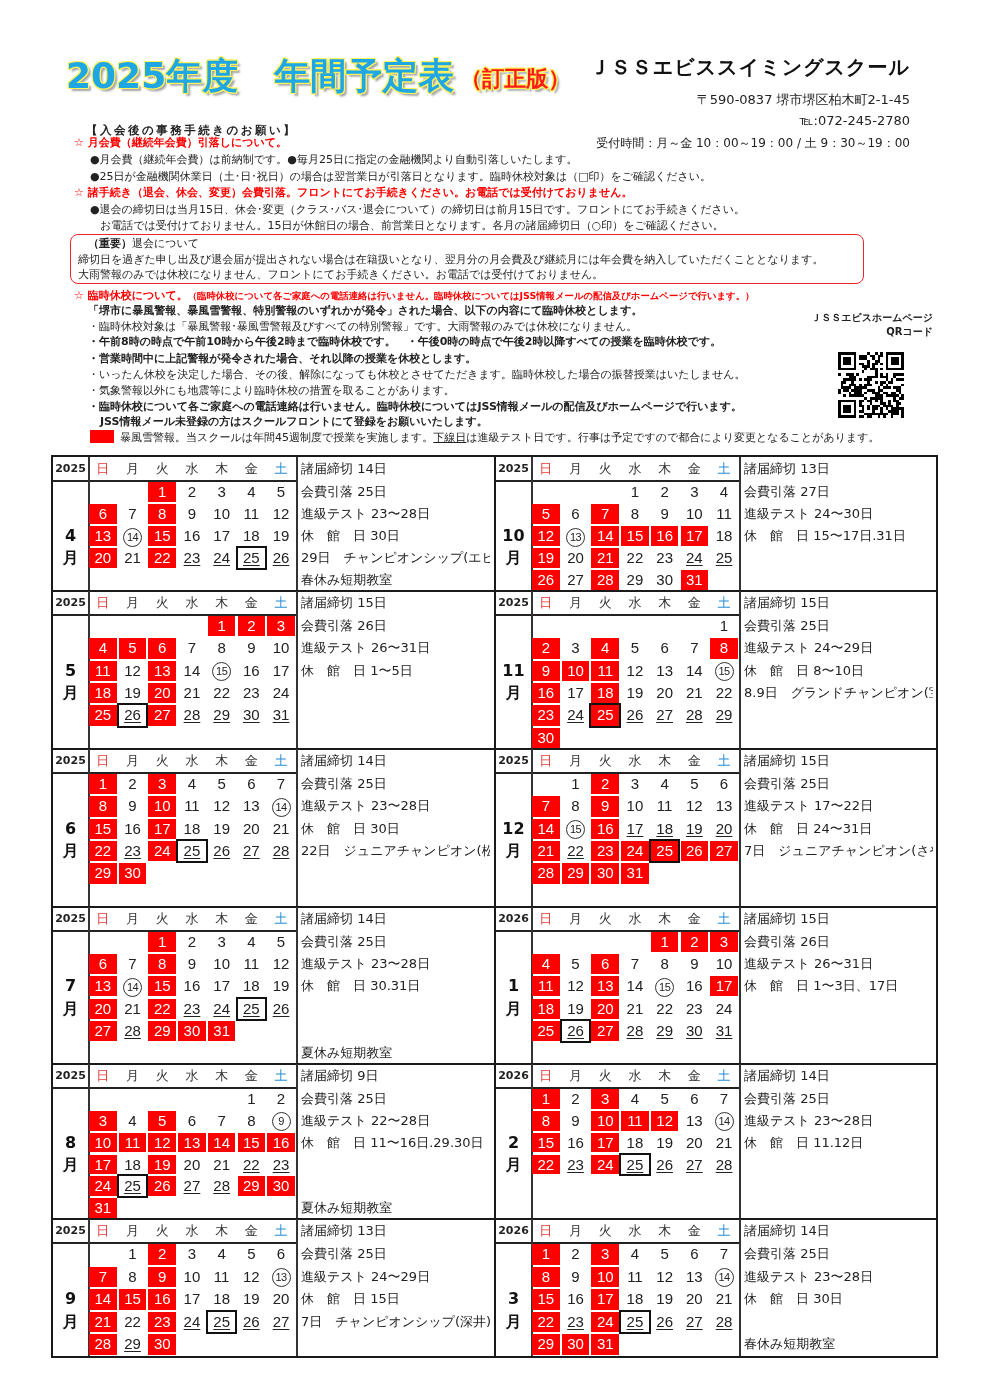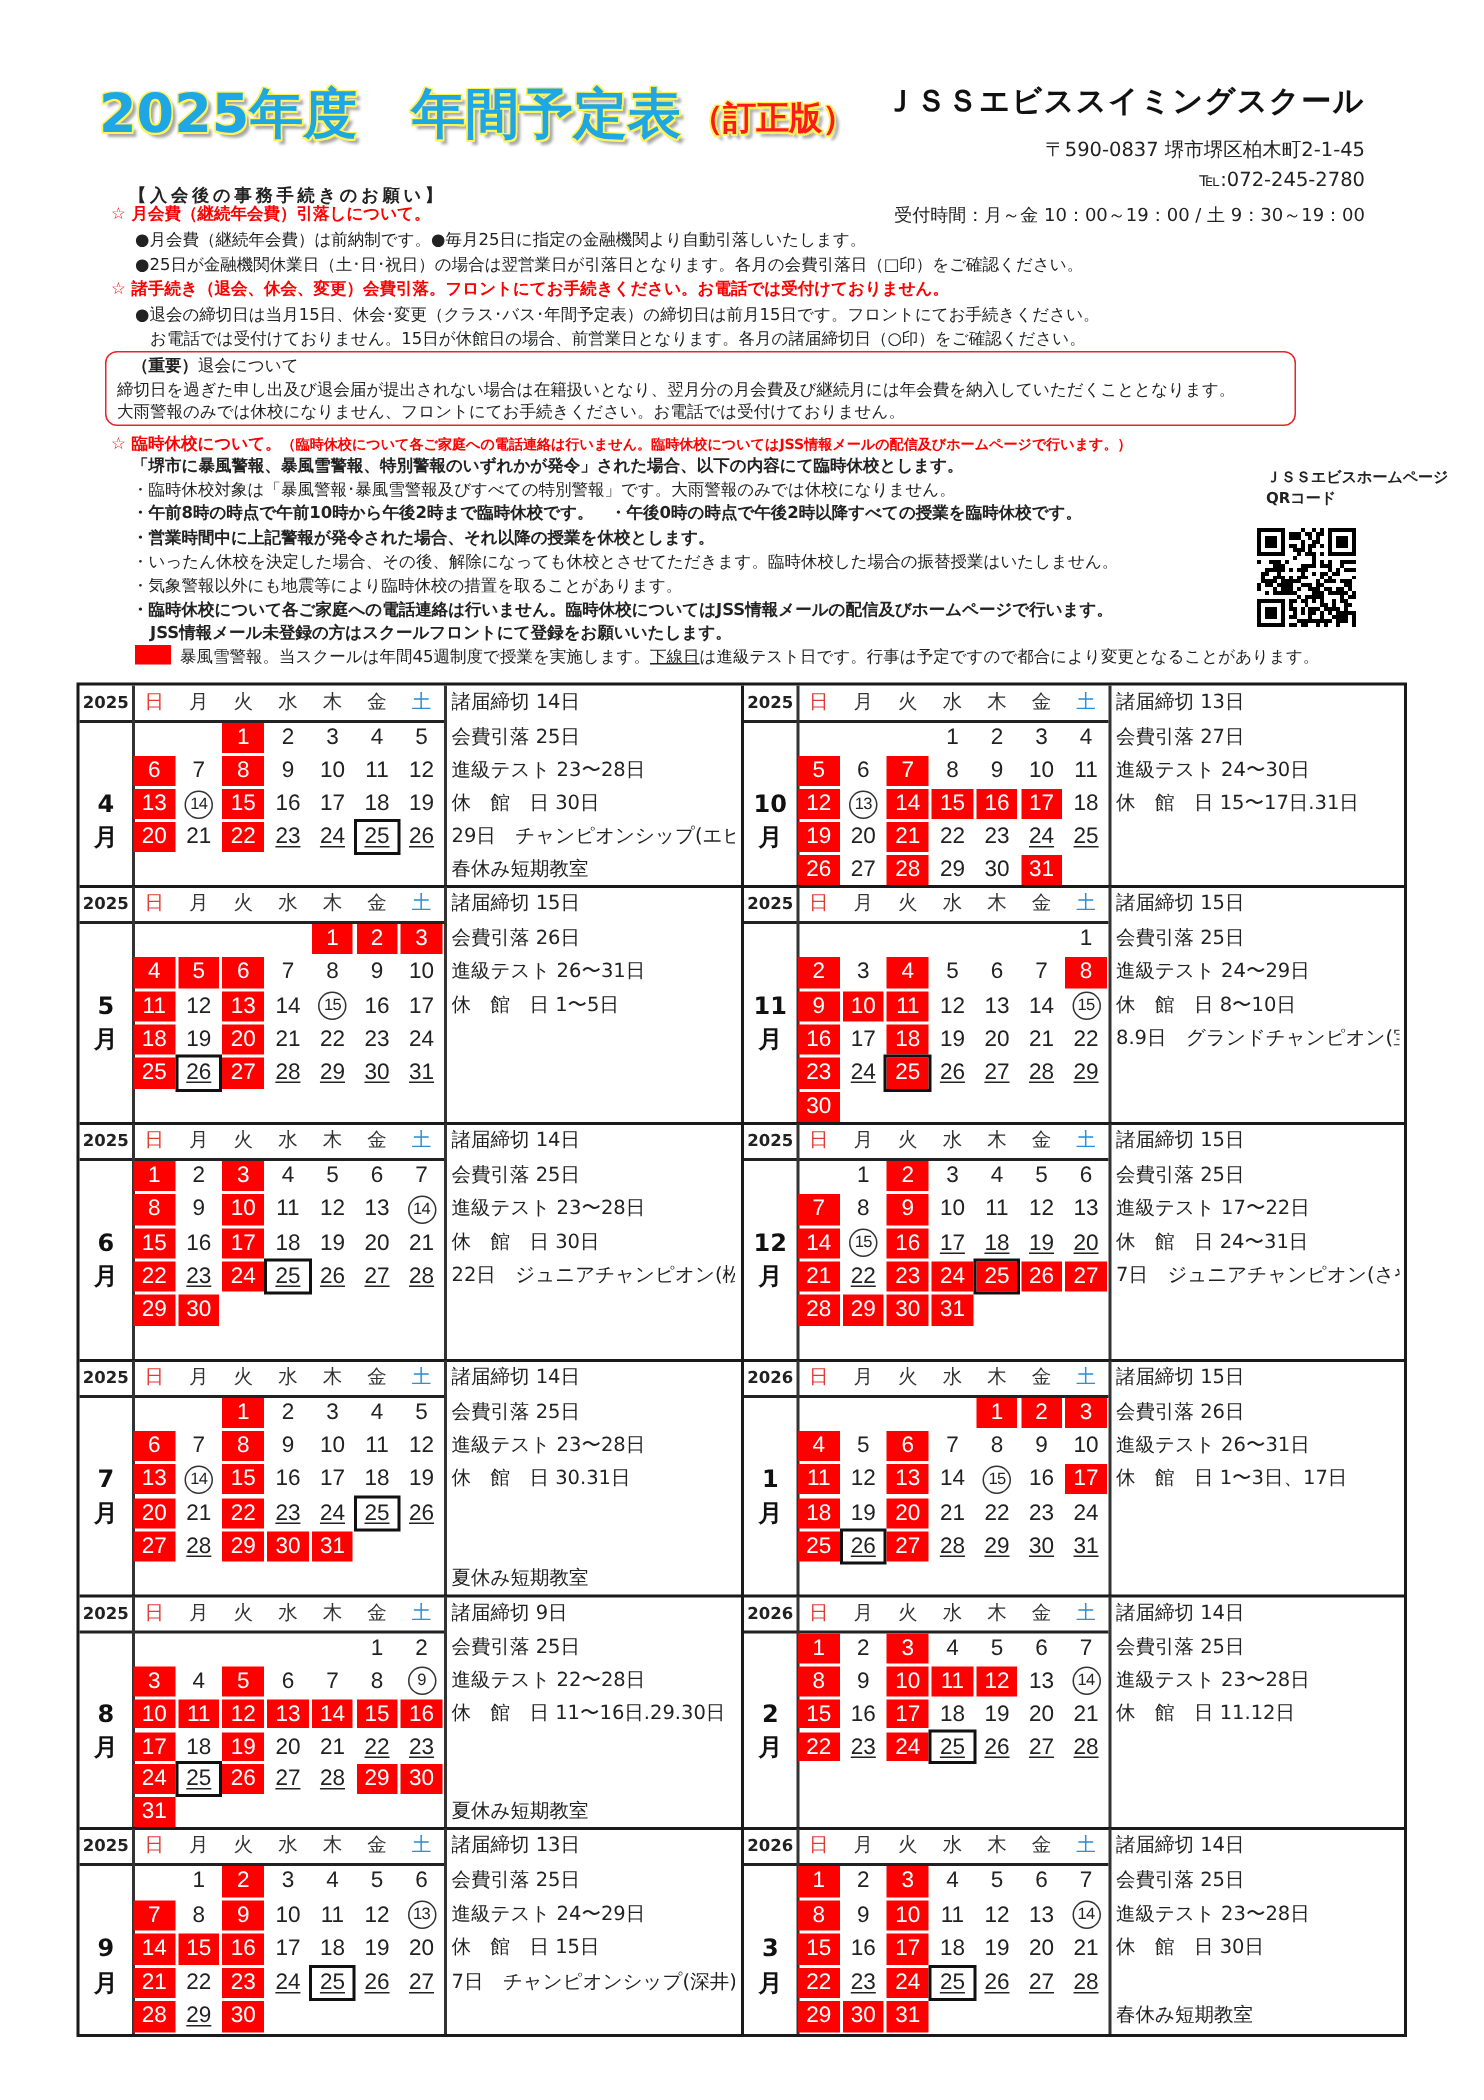--- a/index.html
+++ b/index.html
@@ -23,21 +23,21 @@
   .b { font-weight:bold; }
   .red { color:#ff0000; }
   .heading-main { font-size:11.5px; font-weight:bold; letter-spacing:2.5px; }
   .small { font-size:9.4px; }
   .imp-box { left:70px; top:234px; width:794px; height:50px; border:1.6px solid #e8262a;
              border-radius:8px; box-sizing:border-box; }
   .legend-swatch { display:inline-block; width:24px; height:13px; vertical-align:-2px; margin-right:6px; }
   .u { text-decoration:underline; }
 
   
-  .qr-label { font-size:10px; font-weight:bold; text-align:left; width:130px; left:844px; }
+  .qr-label { font-size:10px; font-weight:bold; text-align:right; width:130px; left:803px; }
   .qr { left:838px; top:352px; width:66px; height:66px; }
 
   
   #calendar { position:absolute; left:51px; top:455px; width:887px; height:903px;
               border:2px solid #1a1a1a; box-sizing:border-box; }
   .month-block { position:absolute; }
   .vline { position:absolute; background:#333; }
   .hline { position:absolute; background:#222; }
   .year-cell { position:absolute; left:0; top:0; width:35px; height:24px; line-height:24px;
                text-align:center; font-size:11px; font-weight:bold; font-family:"DejaVu Sans", sans-serif; }
@@ -63,23 +63,23 @@
   <span>2025年度　年間予定表</span><span class="note">（訂正版）</span>
 </div>
 <div class="abs school">ＪＳＳエビススイミングスクール</div>
 <div class="abs addr" style="top:91px;">〒590-0837 堺市堺区柏木町2-1-45</div>
 <div class="abs addr" style="top:113px;">℡:072-245-2780</div>
 <div class="abs addr" style="top:135px; font-size:12px;">受付時間：月～金 10：00～19：00 / 土 9：30～19：00</div>
 
 <div class="abs ln heading-main" style="left:86px; top:122px;">【入会後の事務手続きのお願い】</div>
 <div class="abs ln b red" style="left:74px; top:135px;">☆ 月会費（継続年会費）引落しについて。</div>
 <div class="abs ln" style="left:90px; top:152px;">●月会費（継続年会費）は前納制です。●毎月25日に指定の金融機関より自動引落しいたします。</div>
-<div class="abs ln" style="left:90px; top:169px;">●25日が金融機関休業日（土･日･祝日）の場合は翌営業日が引落日となります。各月の会費引落日（□印）をご確認ください。</div>
+<div class="abs ln" style="left:90px; top:169px;">●25日が金融機関休業日（土･日･祝日）の場合は翌営業日が引落日となります。臨時休校対象は（□印）をご確認ください。</div>
 <div class="abs ln b red" style="left:74px; top:185px;">☆ 諸手続き（退会、休会、変更）会費引落。フロントにてお手続きください。お電話では受付けておりません。</div>
-<div class="abs ln" style="left:90px; top:202px;">●退会の締切日は当月15日、休会･変更（クラス･バス･年間予定表）の締切日は前月15日です。フロントにてお手続きください。</div>
+<div class="abs ln" style="left:90px; top:202px;">●退会の締切日は当月15日、休会･変更（クラス･バス･退会について）の締切日は前月15日です。フロントにてお手続きください。</div>
 <div class="abs ln" style="left:100px; top:218px;">お電話では受付けておりません。15日が休館日の場合、前営業日となります。各月の諸届締切日（○印）をご確認ください。</div>
 
 <div class="abs imp-box"></div>
 <div class="abs ln" style="left:88px; top:236px;">
   <span class="b">（重要）</span><span>退会について</span>
 </div>
 <div class="abs ln" style="left:78px; top:252px;">締切日を過ぎた申し出及び退会届が提出されない場合は在籍扱いとなり、翌月分の月会費及び継続月には年会費を納入していただくこととなります。</div>
 <div class="abs ln" style="left:78px; top:267px;">大雨警報のみでは休校になりません、フロントにてお手続きください。お電話では受付けておりません。</div>
 
 <div class="abs ln b red" style="left:74px; top:288px;">

